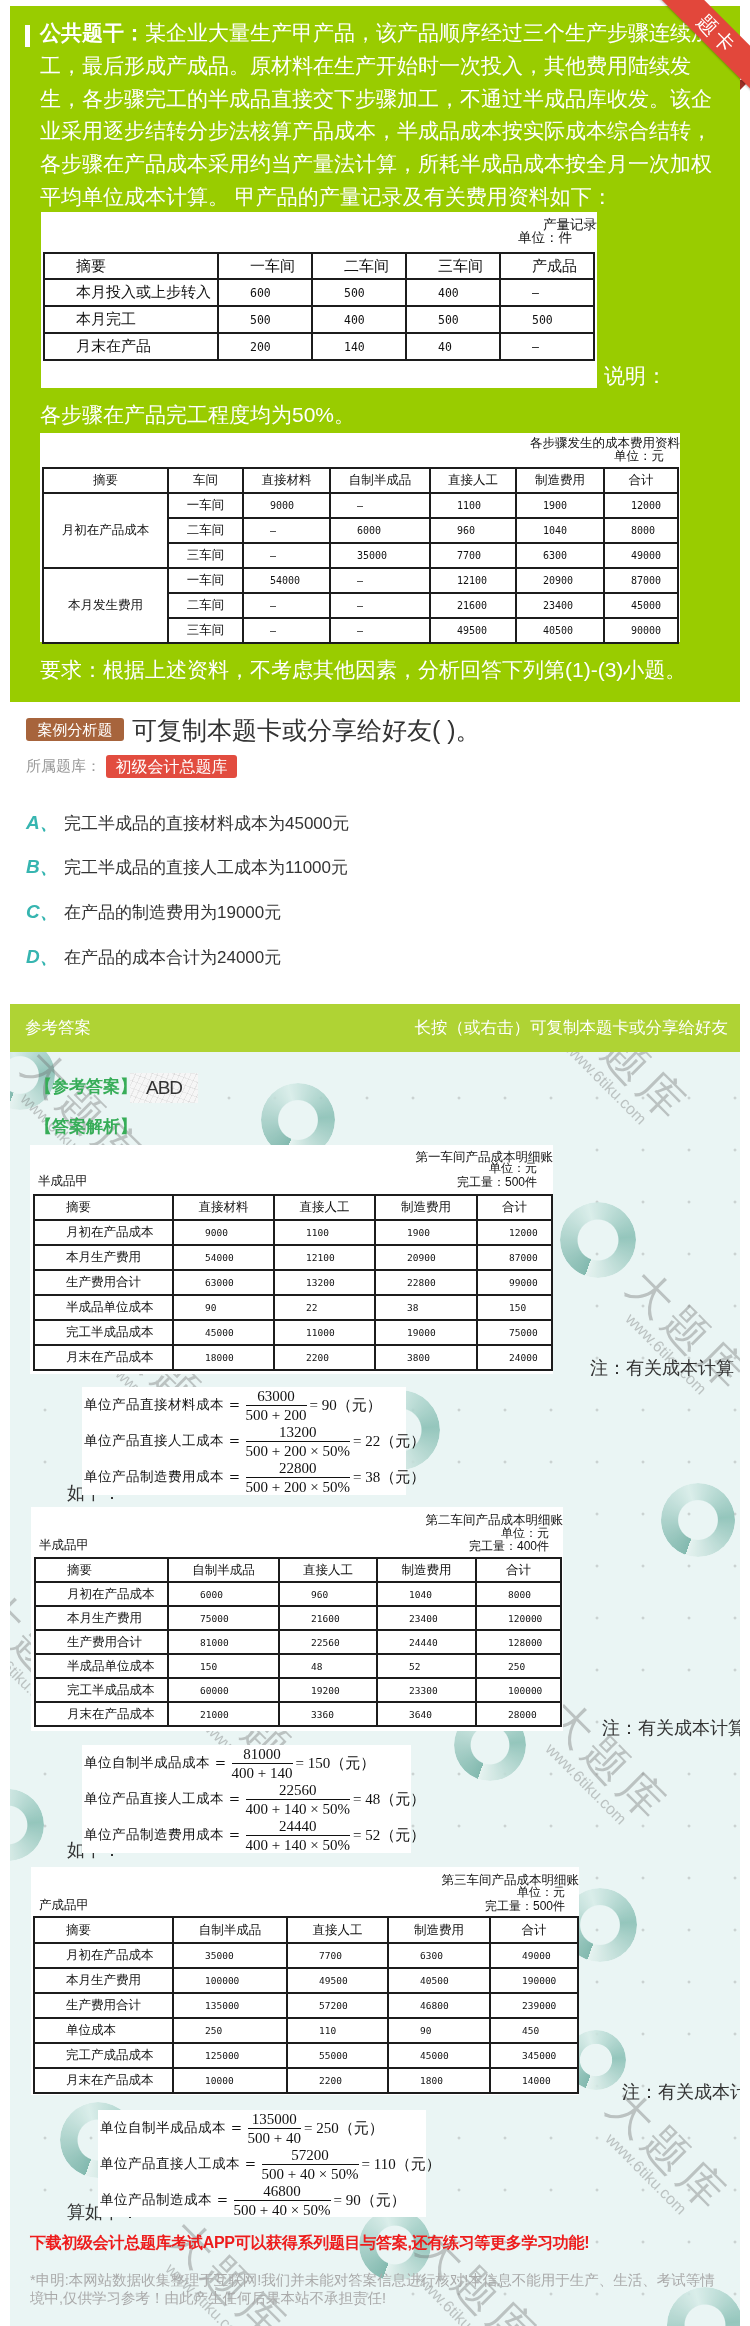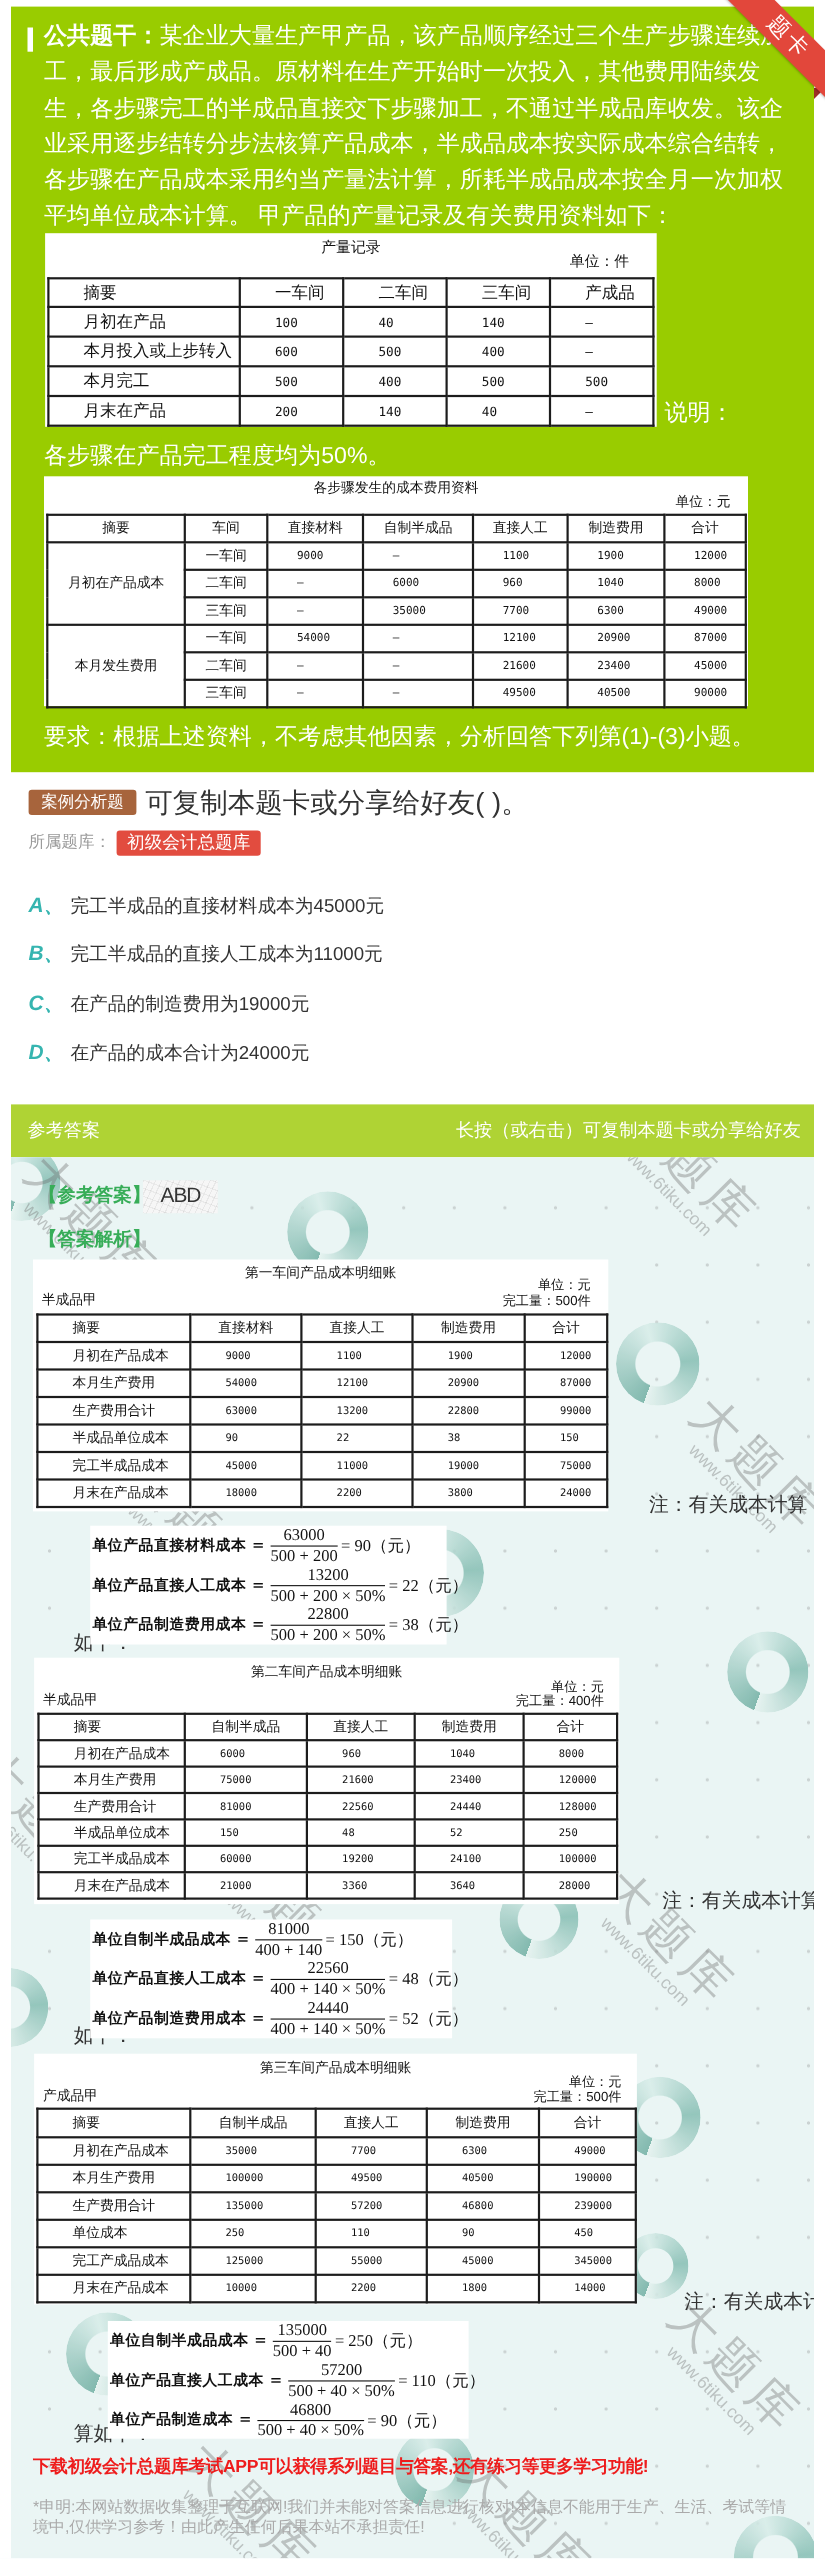--- a/index.html
+++ b/index.html
@@ -14,21 +14,21 @@
 .stem-label{font-weight:bold;}
 .stem-line{position:absolute;font-size:21px;line-height:32px;color:#fff;white-space:nowrap;}
 
 
 .ribbon-wrap{position:absolute;left:650px;top:0;width:100px;height:100px;overflow:hidden;z-index:5;}
 .ribbon-band{position:absolute;left:-13px;top:19px;width:160px;height:30px;background:#e2473b;transform:rotate(45deg);text-align:center;line-height:30px;color:#fff;font-size:20px;letter-spacing:3px;box-shadow:0 1px 2px rgba(0,0,0,.25);}
 .ribbon-fold{position:absolute;left:740px;top:80px;width:0;height:0;border-left:10px solid #9e2f27;border-bottom:10px solid transparent;z-index:4;}
 
 
 .tbox{position:absolute;background:#fff;}
-.ttitle{position:absolute;left:0;right:0;text-align:center;color:#111;white-space:nowrap;}
+.ttitle{position:absolute;left:0;right:0;text-align:right;color:#111;white-space:nowrap;}
 .tunit{position:absolute;color:#111;white-space:nowrap;text-align:left;}
 .tprod{position:absolute;color:#111;white-space:nowrap;}
 .tbl{position:absolute;border-collapse:collapse;table-layout:fixed;border:2px solid #111;}
 .tbl th,.tbl td{border:2px solid #1c1c1c;font-weight:normal;color:#111;white-space:nowrap;overflow:hidden;text-align:left;vertical-align:middle;}
 .n{font-family:"DejaVu Sans Mono",monospace;font-weight:bold;}
 .c{text-align:center !important;padding-left:0 !important;}
 
 .t1 th,.t1 td{font-size:15px;padding-left:31px;}
 .t1 .n{font-size:11.5px;}
 .t1 tr{height:27px;}
@@ -66,21 +66,21 @@
 .wm{position:absolute;width:150px;height:70px;transform:rotate(45deg);color:rgba(110,110,110,.38);white-space:nowrap;text-align:center;}
 .wm-brand{display:block;font-size:44px;line-height:46px;letter-spacing:6px;}
 .wm-site{display:block;font-size:16px;line-height:18px;}
 .ans-label{position:absolute;left:25px;font-size:17px;line-height:22px;font-weight:bold;color:#37ad58;white-space:nowrap;}
 .ans-img{position:absolute;left:120px;top:21px;width:68px;height:30px;background:#f6f6f6;
   background-image:repeating-linear-gradient(115deg,rgba(0,0,0,.06) 0 1px,transparent 1px 5px),repeating-linear-gradient(20deg,rgba(0,0,0,.05) 0 1px,transparent 1px 7px);
   font-size:19px;line-height:30px;text-align:center;color:#333;letter-spacing:-1px;}
 .note{position:absolute;font-size:18px;line-height:24px;color:#333;white-space:nowrap;padding-left:37px;}
 .fbox{position:absolute;background:#fff;padding-left:2px;}
 .fline{height:36px;display:flex;align-items:center;white-space:nowrap;color:#111;}
-.flabel{font-family:"DejaVu Serif","Liberation Serif",serif;font-weight:bold;font-size:13.5px;letter-spacing:.5px;margin-right:2px;}
+.flabel{font-family:"DejaVu Serif","Liberation Serif",serif;font-weight:normal;font-size:13.5px;letter-spacing:.5px;margin-right:2px;}
 .frac{display:inline-flex;flex-direction:column;align-items:center;font-family:"Liberation Serif",serif;font-size:15px;line-height:16px;margin:0 3px;}
 .frac .num{border-bottom:1px solid #111;padding:0 4px 1px;align-self:stretch;text-align:center;}
 .frac .den{padding-top:1px;}
 .fres{font-family:Liberation Serif, serif;font-size:15px;}
 .promo{position:absolute;left:20px;top:1180px;font-size:16px;line-height:22px;font-weight:bold;color:#ee1c1c;white-space:nowrap;letter-spacing:-.3px;}
 .disclaimer{position:absolute;left:20px;top:1219px;width:692px;font-size:14.5px;line-height:18px;color:#aaa;}
 </style>
 </head>
 <body>
 
@@ -101,27 +101,20 @@
             <col style="width:94px">
             <col style="width:94px">
           </colgroup>
         <tbody>
             <tr class="h">
           <th>摘要</th>
           <th>一车间</th>
           <th>二车间</th>
           <th>三车间</th>
           <th>产成品</th>
-        </tr>
-        <tr>
-          <td>月初在产品</td>
-          <td class="n">100</td>
-          <td class="n">40</td>
-          <td class="n">140</td>
-          <td class="n">—</td>
         </tr>
         <tr>
           <td>本月投入或上步转入</td>
           <td class="n">600</td>
           <td class="n">500</td>
           <td class="n">400</td>
           <td class="n">—</td>
         </tr>
         <tr>
           <td>本月完工</td>
@@ -457,21 +450,21 @@
           <td>半成品单位成本</td>
           <td class="n">150</td>
           <td class="n">48</td>
           <td class="n">52</td>
           <td class="n">250</td>
         </tr>
         <tr style="height:24px;">
           <td>完工半成品成本</td>
           <td class="n">60000</td>
           <td class="n">19200</td>
-          <td class="n">24100</td>
+          <td class="n">23300</td>
           <td class="n">100000</td>
         </tr>
         <tr style="height:24px;">
           <td>月末在产品成本</td>
           <td class="n">21000</td>
           <td class="n">3360</td>
           <td class="n">3640</td>
           <td class="n">28000</td>
         </tr>
       </tbody>

